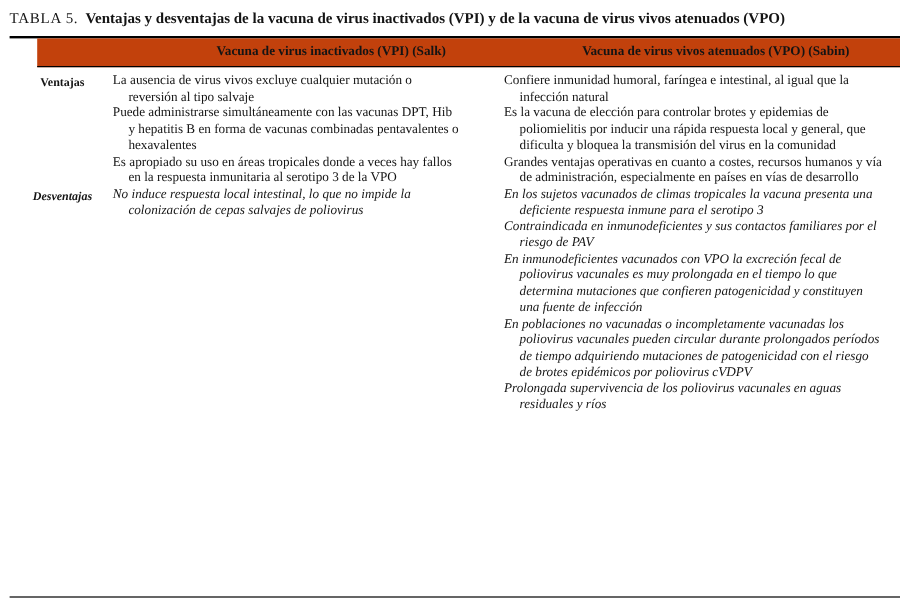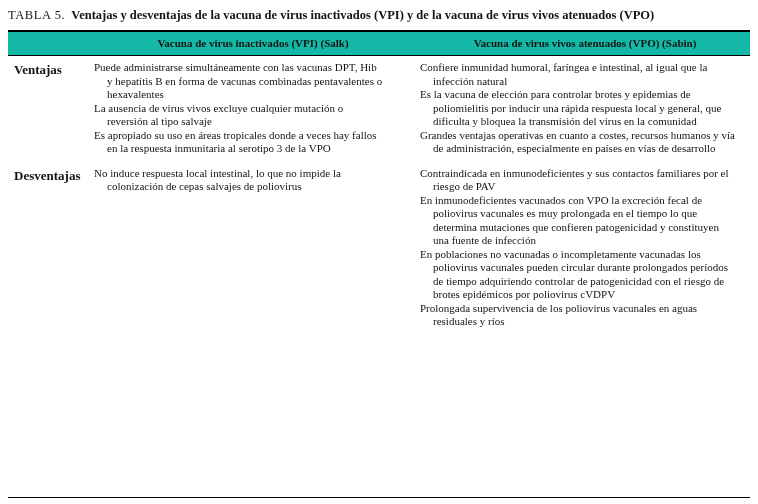--- a/index.html
+++ b/index.html
@@ -38,32 +38,34 @@
   .tbl {
     flex: 1;
     display: flex;
     flex-direction: column;
     border-top: 2px solid #000;
     border-bottom: 1.5px solid #000;
   }
   .thead {
     display: flex;
     align-items: center;
-    background: #14b8a6;
+    background: #c2410c;
     border-bottom: 1px solid #000;
     padding: 5px 0 5px 0;
+    margin-left: 23px;
   }
   .c-label {
     box-sizing: border-box;
     flex: 0 0 86px;
     width: 86px;
     padding: 2px 4px 0 6px;
     font-weight: bold;
-    font-size: 13px;
+    font-size: 10px;
     line-height: 13.5px;
+    text-align: center;
   }
   .c-vpi {
     box-sizing: border-box;
     flex: 0 0 318px;
     width: 318px;
     padding-right: 28px;
   }
   .c-vpo {
     box-sizing: border-box;
     flex: 1;
@@ -79,21 +81,21 @@
   }
   .tbody {
     flex: 1;
     padding-top: 5px;
   }
   .trow {
     display: flex;
     align-items: flex-start;
   }
   .trow + .trow {
-    margin-top: 11px;
+    font-style: italic;
   }
   .item {
     margin: 0;
     font-size: 11px;
     line-height: 13.5px;
     padding-left: 13px;
     text-indent: -13px;
   }
 </style>
 </head>
@@ -111,39 +113,40 @@
       <div class="c-label"></div>
       <div class="c-vpi head-cell">Vacuna de virus inactivados (VPI) (Salk)</div>
       <div class="c-vpo head-cell">Vacuna de virus vivos atenuados (VPO) (Sabin)</div>
     </div>
 
     <div class="tbody">
 
       <div class="trow">
         <div class="c-label">Ventajas</div>
         <div class="c-vpi">
+          <p class="item">La ausencia de virus vivos excluye cualquier mutación o reversión al tipo salvaje</p>
           <p class="item">Puede administrarse simultáneamente con las vacunas DPT, Hib y hepatitis B en forma de vacunas combinadas pentavalentes o hexavalentes</p>
-          <p class="item">La ausencia de virus vivos excluye cualquier mutación o reversión al tipo salvaje</p>
           <p class="item">Es apropiado su uso en áreas tropicales donde a veces hay fallos en la respuesta inmunitaria al serotipo 3 de la VPO</p>
         </div>
         <div class="c-vpo">
           <p class="item">Confiere inmunidad humoral, faríngea e intestinal, al igual que la infección natural</p>
           <p class="item">Es la vacuna de elección para controlar brotes y epidemias de poliomielitis por inducir una rápida respuesta local y general, que dificulta y bloquea la transmisión del virus en la comunidad</p>
           <p class="item">Grandes ventajas operativas en cuanto a costes, recursos humanos y vía de administración, especialmente en países en vías de desarrollo</p>
         </div>
       </div>
 
       <div class="trow">
         <div class="c-label">Desventajas</div>
         <div class="c-vpi">
           <p class="item">No induce respuesta local intestinal, lo que no impide la colonización de cepas salvajes de poliovirus</p>
         </div>
         <div class="c-vpo">
+          <p class="item">En los sujetos vacunados de climas tropicales la vacuna presenta una deficiente respuesta inmune para el serotipo 3</p>
           <p class="item">Contraindicada en inmunodeficientes y sus contactos familiares por el riesgo de PAV</p>
           <p class="item">En inmunodeficientes vacunados con VPO la excreción fecal de poliovirus vacunales es muy prolongada en el tiempo lo que determina mutaciones que confieren patogenicidad y constituyen una fuente de infección</p>
-          <p class="item">En poblaciones no vacunadas o incompletamente vacunadas los poliovirus vacunales pueden circular durante prolongados períodos de tiempo adquiriendo controlar de patogenicidad con el riesgo de brotes epidémicos por poliovirus cVDPV</p>
+          <p class="item">En poblaciones no vacunadas o incompletamente vacunadas los poliovirus vacunales pueden circular durante prolongados períodos de tiempo adquiriendo mutaciones de patogenicidad con el riesgo de brotes epidémicos por poliovirus cVDPV</p>
           <p class="item">Prolongada supervivencia de los poliovirus vacunales en aguas residuales y ríos</p>
         </div>
       </div>
 
     </div>
   </div>
 </div>
 
 </body></html>

